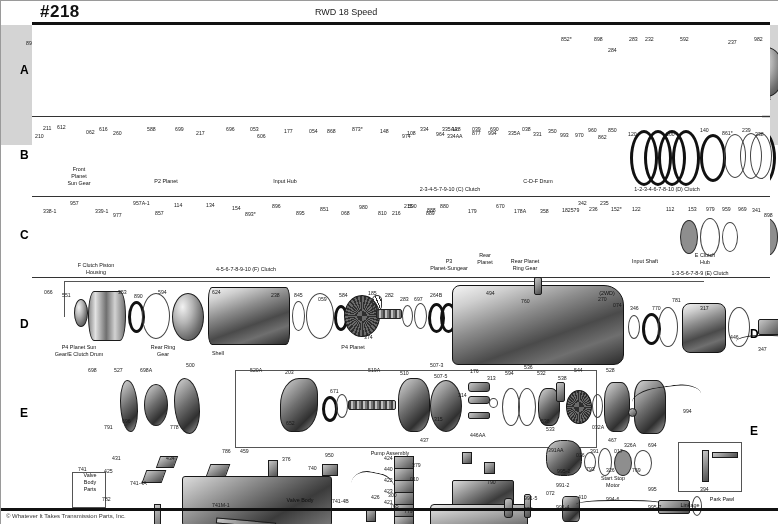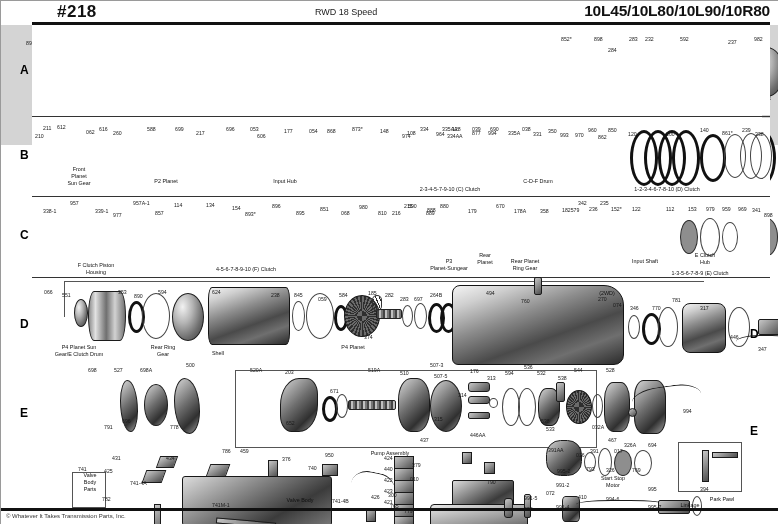--- a/index.html
+++ b/index.html
@@ -1,21 +1,21 @@
 <!DOCTYPE html>
 <html><head>
 <meta charset="utf-8">
 <style>
   html,body{margin:0;padding:0;background:#fff;}
   body{width:778px;height:524px;overflow:hidden;font-family:"Liberation Sans",sans-serif;}
   #page{position:relative;width:778px;height:524px;background:#ffffff;}
 
   
   .hdr{position:absolute;left:0;top:0;width:778px;height:24px;}
-  .hdr-num{position:absolute;left:57px;top:2px;font-size:17px;font-weight:bold;color:#111;letter-spacing:.5px;}
+  .hdr-num{position:absolute;left:40px;top:2px;font-size:17px;font-weight:bold;color:#111;letter-spacing:.5px;}
   .hdr-mid{position:absolute;left:315px;top:7px;font-size:9px;color:#222;}
   .hdr-models{position:absolute;right:8px;top:2px;font-size:15.5px;font-weight:bold;color:#111;letter-spacing:-.2px;}
   .hdr-rule{position:absolute;left:32px;top:22px;width:738px;height:3px;background:#111;}
 
   
   .gray-left{position:absolute;left:0;top:25px;width:32px;height:120px;background:#d4d4d4;}
   .gray-right{position:absolute;right:0;top:25px;width:16px;height:120px;background:#d4d4d4;}
 
   
   .band{position:absolute;left:32px;width:738px;background:#ffffff;}
@@ -78,21 +78,20 @@
   .outer-border{position:absolute;left:0;top:0;width:777px;height:523px;border:1px solid #9a9a9a;pointer-events:none;}
 </style>
 </head>
 <body>
 
 <div id="page">
 
   <div class="hdr">
     <div class="hdr-num">#218</div>
     <div class="hdr-mid">RWD 18 Speed</div>
-    <div class="hdr-models">10L45/10L80/10L90/10R80</div>
     <div class="hdr-rule"></div>
   </div>
 
   <div class="gray-left"></div>
   <div class="gray-right"></div>
 
   <div class="band" id="bandA" style="top:25px;height:90px;">
     <div class="rowlab" style="left:-12px;top:38px;">A</div>
     <div class="rowlab" style="left:718px;top:38px;">A</div>
 

